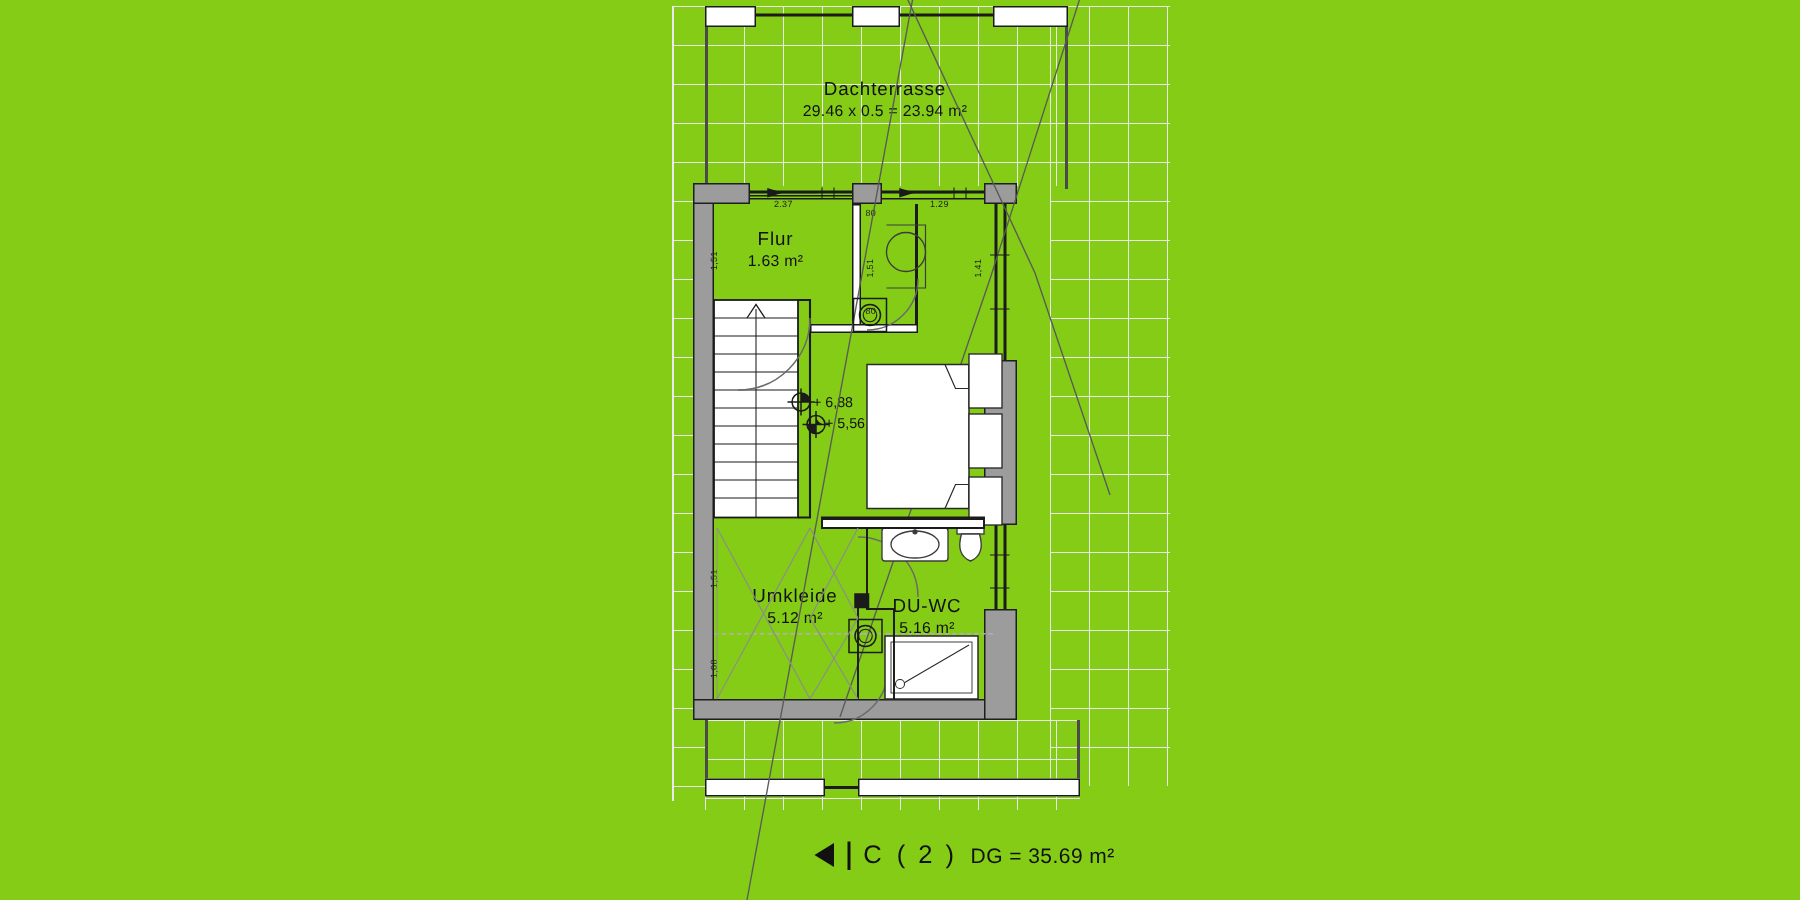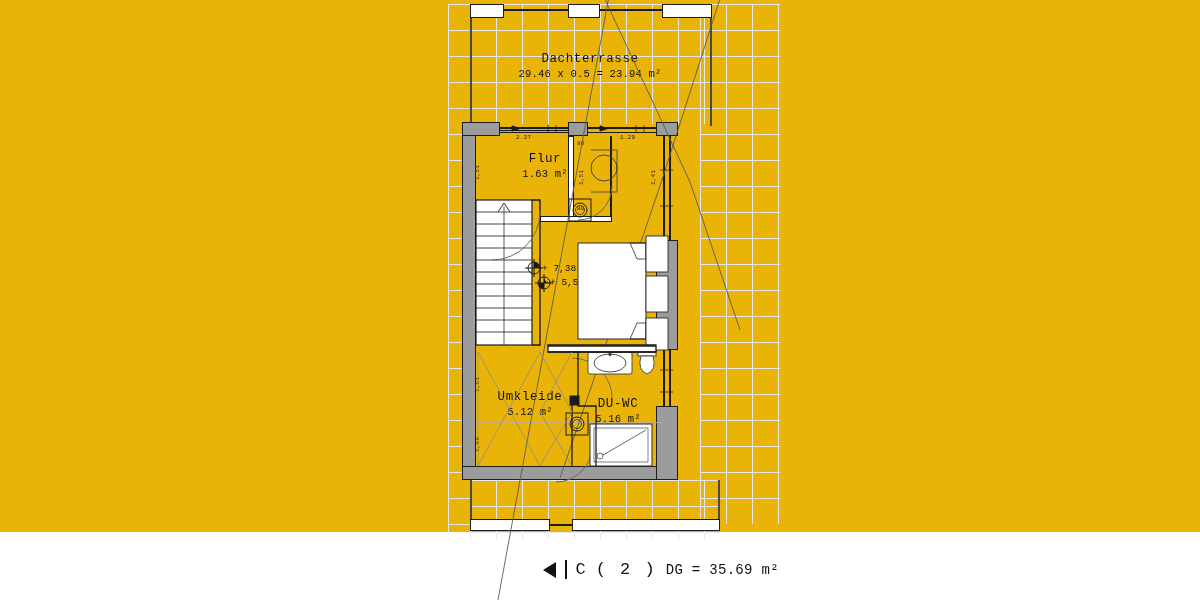--- a/index.html
+++ b/index.html
@@ -1,21 +1,21 @@
 <!DOCTYPE html>
 <html><head>
 <meta charset="utf-8">
 <style>
   html,body{margin:0;padding:0;background:#ffffff;}
   body{
     width:1200px;height:600px;overflow:hidden;
     font-family:"Liberation Sans","DejaVu Sans",sans-serif;
     color:#1a1a1a;
   }
-  #plan-root{position:relative;width:1200px;height:532px;background:#eab308;font-family:Liberation Mono, monospace;}
+  #plan-root{position:relative;width:1200px;height:600px;background:#84cc16;}
 
   
   .grid-bg{
     position:absolute;
     background-image:
       repeating-linear-gradient(to right, #e9e9ec 0 1px, transparent 1px 26px),
       repeating-linear-gradient(to bottom, #e9e9ec 0 1px, transparent 1px 26px);
     pointer-events:none;
   }
 
@@ -88,21 +88,21 @@
   <div class="line-dark" style="left:588px;top:132px;width:68px;height:1px;"></div>
 
   <div class="wall" style="left:656px;top:240px;width:22px;height:110px;"></div>
   <div class="wall" style="left:656px;top:406px;width:22px;height:74px;"></div>
 
   <div class="line-dark" style="left:663px;top:136px;width:1.5px;height:104px;"></div>
   <div class="line-dark" style="left:669px;top:136px;width:1.5px;height:104px;"></div>
   <div class="line-dark" style="left:663px;top:350px;width:1.5px;height:56px;"></div>
   <div class="line-dark" style="left:669px;top:350px;width:1.5px;height:56px;"></div>
 
-  <div class="room-label" style="left:500px;top:152px;width:90px;">
+  <div class="room-label" style="left:472px;top:152px;width:90px;">
     <div class="room-name">Flur</div>
     <div class="room-area">1.63 m²</div>
   </div>
 
   <div class="line-dark" style="left:500px;top:130px;width:68px;height:0.8px;"></div>
   <div class="dim" style="left:516px;top:134px;">2.37</div>
   <div class="dim" style="left:620px;top:134px;">1.29</div>
   <div class="dim-v" style="left:474px;top:180px;">1,51</div>
 
   <div class="wall-thin" style="left:568px;top:136px;width:6px;height:86px;"></div>
@@ -130,21 +130,21 @@
     <div class="room-name">DU-WC</div>
     <div class="room-area">5.16 m²</div>
   </div>
   <div class="dash-line" style="left:576px;top:422px;width:86px;"></div>
 
   <div class="stair-text" style="left:470px;top:237px;width:56px;">
     <div>15 Stg.</div>
     <div>18⁸ · 25</div>
   </div>
 
-  <div class="level-txt" style="left:542px;top:263px;">+ 7,38</div>
+  <div class="level-txt" style="left:542px;top:263px;">+ 6,88</div>
   <div class="level-txt" style="left:550px;top:277px;">+ 5,56</div>
 
   <div class="line" style="left:470px;top:480px;width:1.5px;height:44px;"></div>
   <div class="line" style="left:718px;top:480px;width:1.5px;height:44px;"></div>
   <div class="line-dark" style="left:470px;top:524px;width:250px;height:2px;"></div>
   <div class="wall-thin" style="left:470px;top:519px;width:80px;height:12px;"></div>
   <div class="wall-thin" style="left:572px;top:519px;width:148px;height:12px;"></div>
 
   <div class="caption" style="left:543px;top:560px;">
     <div class="tri"></div>

